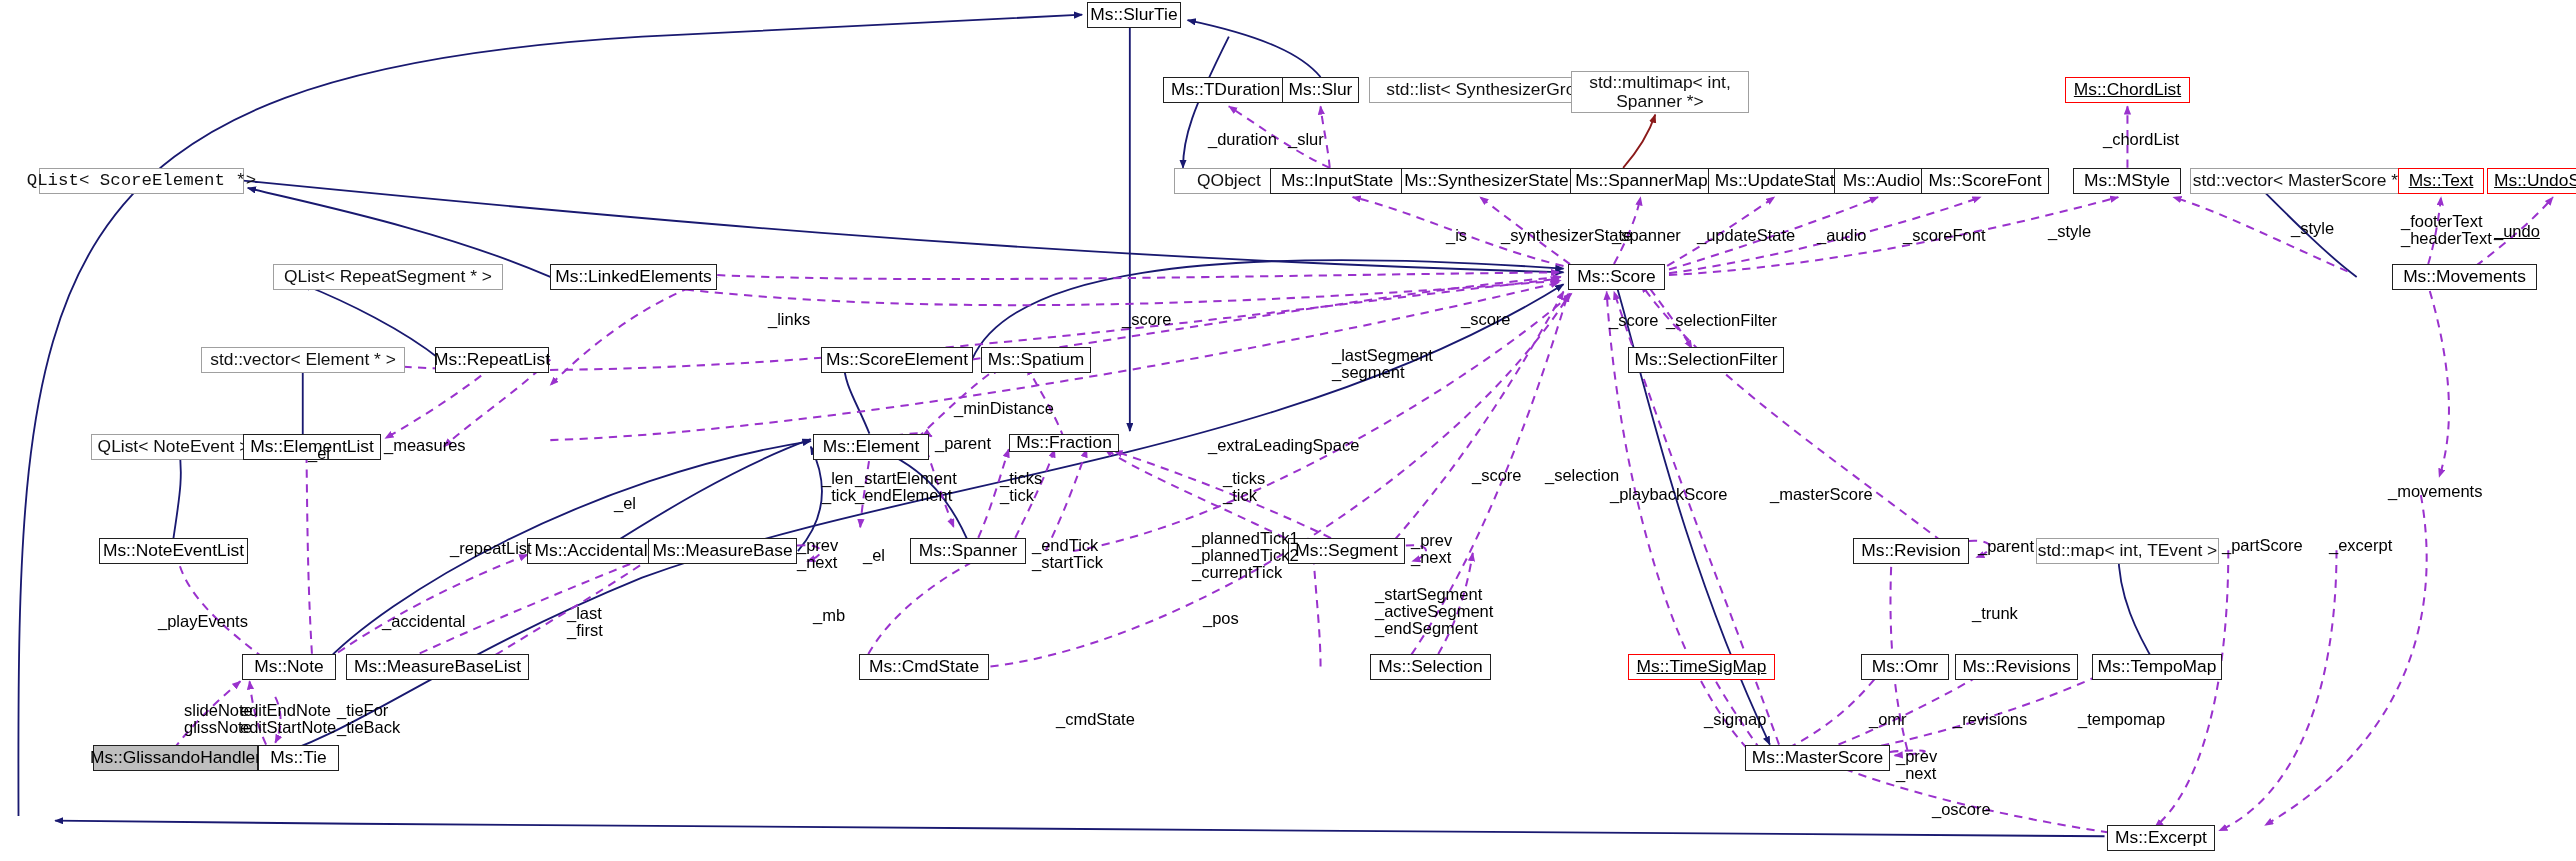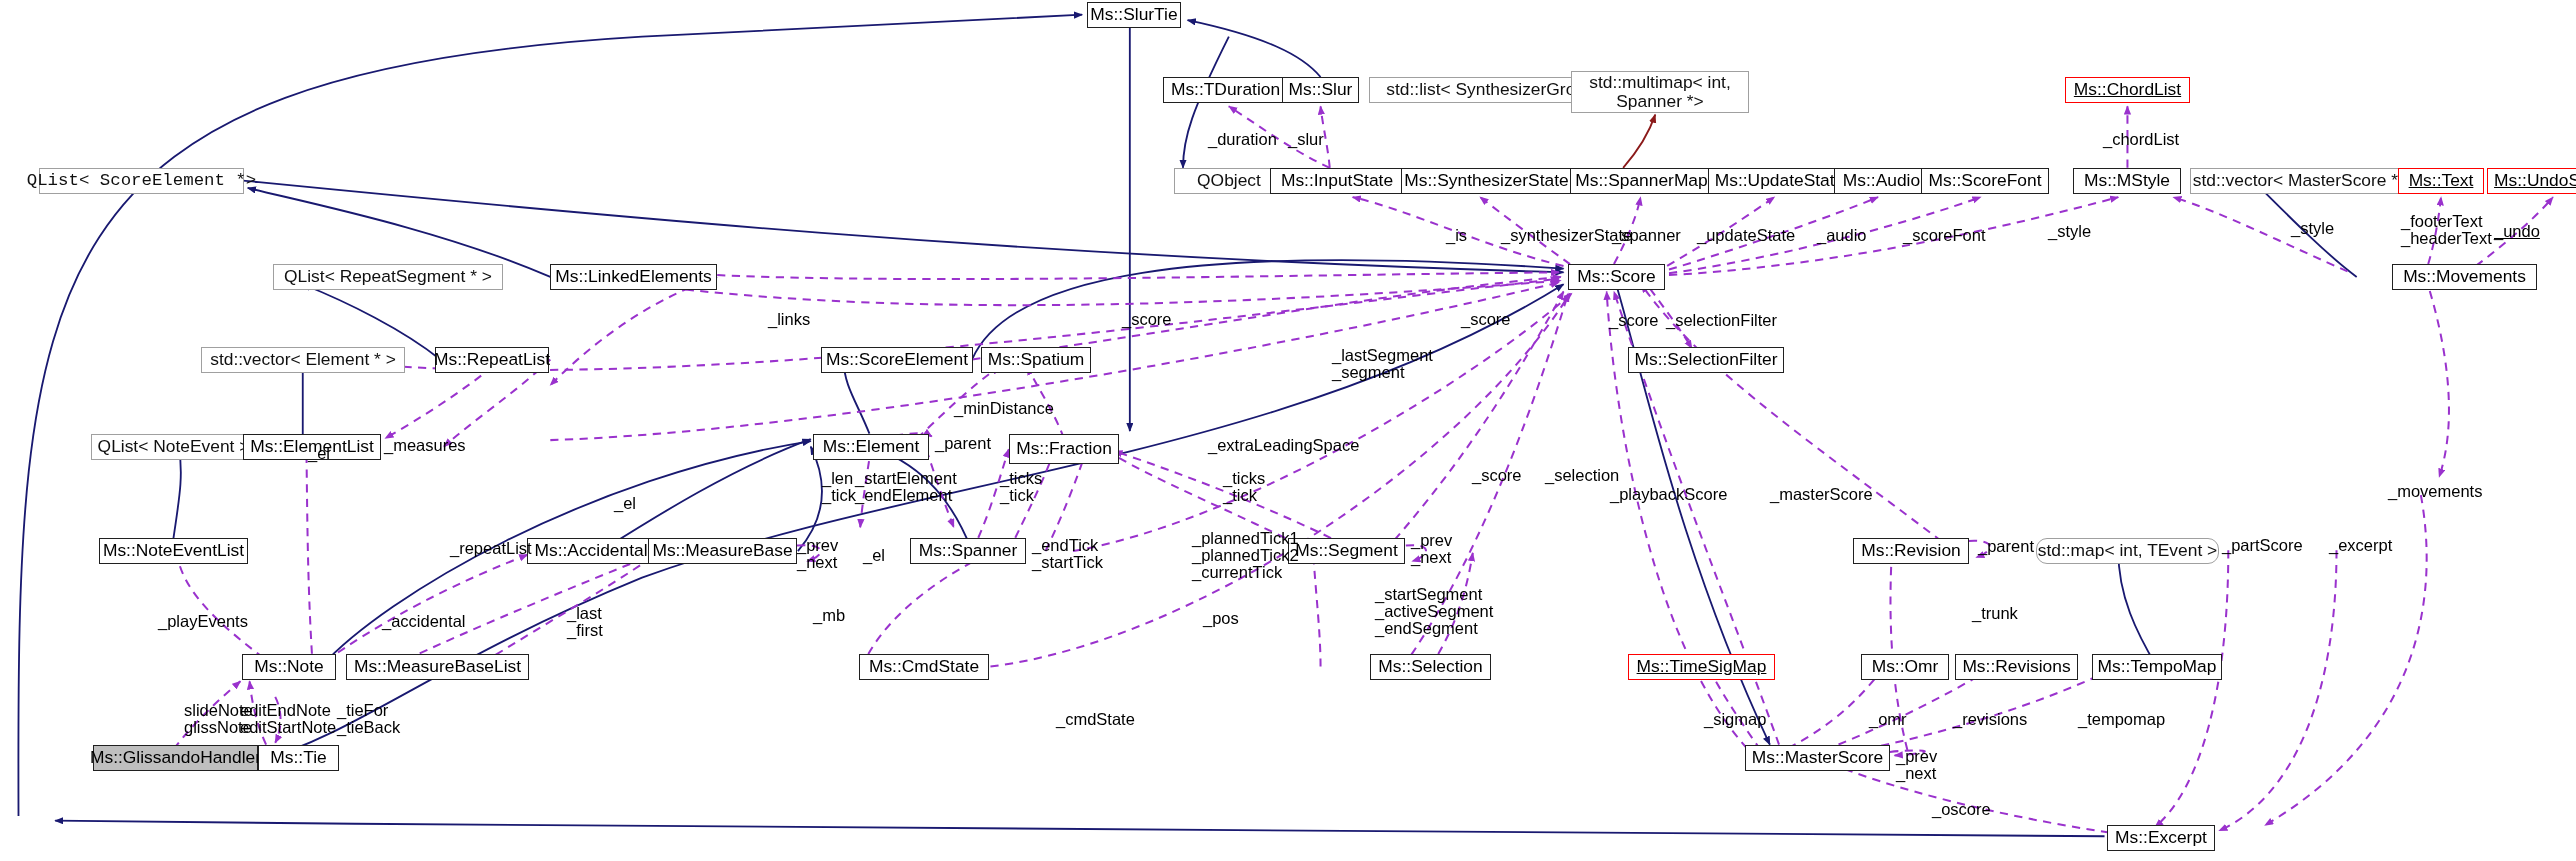--- a/index.html
+++ b/index.html
@@ -162,28 +162,28 @@
       <div class="node n-solid" style="left: 1568px; top: 264px; width: 97px; height: 26px;">Ms::Score</div>
       <div class="node n-solid" style="left: 2356px; top: 264px; width: 145px; height: 26px; margin-left: 36px;">Ms::Movements</div>
       <div class="node n-grey" style="left: 201px; top: 347px; width: 204px; height: 26px;">std::vector&lt; Element * &gt;</div>
       <div class="node n-solid" style="left: 435px; top: 347px; width: 114px; height: 26px;">Ms::RepeatList</div>
       <div class="node n-solid" style="left: 821px; top: 347px; width: 152px; height: 26px;">Ms::ScoreElement</div>
       <div class="node n-solid" style="left: 981px; top: 347px; width: 110px; height: 26px;">Ms::Spatium</div>
       <div class="node n-solid" style="left: 1628px; top: 347px; width: 156px; height: 26px;">Ms::SelectionFilter</div>
       <div class="node n-grey" style="left: 91px; top: 434px; width: 165px; height: 26px;">QList&lt; NoteEvent &gt;</div>
       <div class="node n-solid" style="left: 243px; top: 434px; width: 138px; height: 26px;">Ms::ElementList</div>
       <div class="node n-solid" style="left: 813px; top: 434px; width: 116px; height: 26px;">Ms::Element</div>
-      <div class="node n-solid" style="left: 1009px; top: 434px; width: 110px; height: 30px;">Ms::Fraction</div>
+      <div class="node n-solid" style="left: 1009px; top: 434px; width: 110px; height: 18px;">Ms::Fraction</div>
       <div class="node n-solid" style="left: 99px; top: 538px; width: 149px; height: 26px;">Ms::NoteEventList</div>
       <div class="node n-solid" style="left: 527px; top: 538px; width: 128px; height: 26px;">Ms::Accidental</div>
       <div class="node n-solid" style="left: 648px; top: 538px; width: 149px; height: 26px;">Ms::MeasureBase</div>
       <div class="node n-solid" style="left: 910px; top: 538px; width: 116px; height: 26px;">Ms::Spanner</div>
       <div class="node n-solid" style="left: 1288px; top: 538px; width: 117px; height: 26px;">Ms::Segment</div>
       <div class="node n-solid" style="left: 1853px; top: 538px; width: 116px; height: 26px;">Ms::Revision</div>
-      <div class="node n-grey" style="left: 2036px; top: 538px; width: 183px; height: 26px; border-radius: 11px;">std::map&lt; int, TEvent &gt;</div>
+      <div class="node n-grey" style="left: 2036px; top: 538px; width: 183px; height: 26px;">std::map&lt; int, TEvent &gt;</div>
       <div class="node n-solid" style="left: 242px; top: 654px; width: 94px; height: 26px;">Ms::Note</div>
       <div class="node n-solid" style="left: 346px; top: 654px; width: 183px; height: 26px;">Ms::MeasureBaseList</div>
       <div class="node n-solid" style="left: 859px; top: 654px; width: 130px; height: 26px;">Ms::CmdState</div>
       <div class="node n-solid" style="left: 1370px; top: 654px; width: 121px; height: 26px;">Ms::Selection</div>
       <div class="node n-red" style="left: 1628px; top: 654px; width: 147px; height: 26px;">Ms::TimeSigMap</div>
       <div class="node n-solid" style="left: 1861px; top: 654px; width: 88px; height: 26px;">Ms::Omr</div>
       <div class="node n-solid" style="left: 1955px; top: 654px; width: 123px; height: 26px;">Ms::Revisions</div>
       <div class="node n-solid" style="left: 2092px; top: 654px; width: 130px; height: 26px;">Ms::TempoMap</div>
       <div class="node n-cur" style="left: 93px; top: 745px; width: 165px; height: 26px;">Ms::GlissandoHandler</div>
       <div class="node n-solid" style="left: 258px; top: 745px; width: 81px; height: 26px;">Ms::Tie</div>

